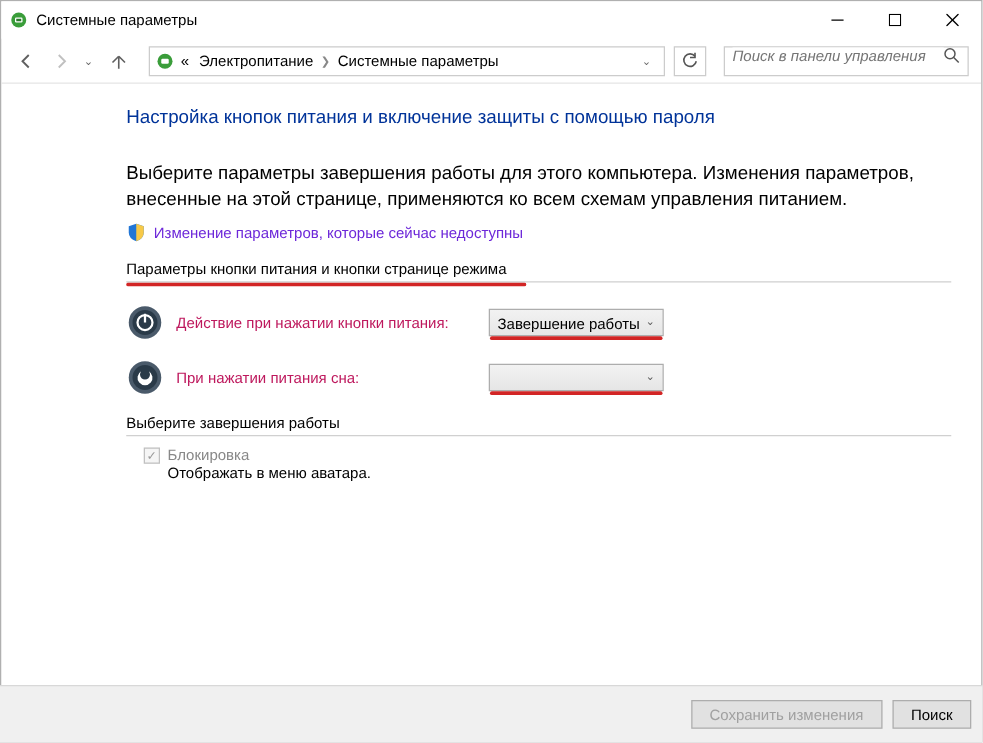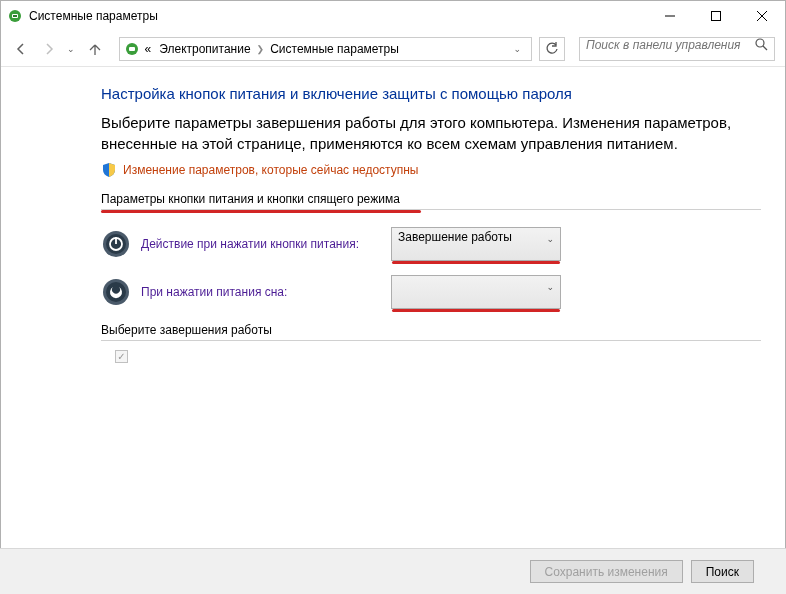--- a/index.html
+++ b/index.html
@@ -93,38 +93,38 @@
 .search-icon { color: #555; font-size: 12px; }
 
 
 .content {
   padding: 18px 24px 0 100px;
 }
 .main-heading {
   color: #003399;
   font-size: 15px;
   font-weight: 400;
-  margin-bottom: 10px;
+  margin-bottom: 26px;
 }
 .description {
   color: #000;
   font-size: 15px;
   line-height: 1.4;
   margin-bottom: 8px;
 }
 .link-row {
   display: flex;
   align-items: center;
   gap: 6px;
   margin-bottom: 14px;
 }
 .shield-icon {
   width: 16px; height: 16px;
 }
-.link-text { color: #c2410c; font-size: 12px; }
+.link-text { color: #6d28d9; font-size: 12px; }
 
 .section-header {
   font-size: 12px;
   color: #000;
   padding-bottom: 3px;
   border-bottom: 1px solid #d0d0d0;
   margin-bottom: 2px;
   position: relative;
 }
 .red-underline {
@@ -144,30 +144,30 @@
 }
 .option-icon {
   width: 30px; height: 30px;
   border-radius: 50%;
   display:flex; align-items:center; justify-content:center;
   flex-shrink:0;
 }
 .option-label {
   width: 240px;
   font-size: 12px;
-  color: #4c1d95;
+  color: #be185d;
 }
 .dropdown {
-  width: 170px;
+  width: 140px;
   height: 22px;
   border: 1px solid #adadad;
   background: linear-gradient(#f2f2f2,#e6e6e6);
   display: flex;
-  align-items: flex-end;
-  padding: 16px 6px;
+  align-items: flex-start;
+  padding: 4px 6px;
   font-size: 12px;
   position: relative;
 }
 .dropdown .dd-chev {
   margin-left: auto;
   color: #555;
   font-size: 9px;
 }
 .dd-red-underline {
   position: absolute;
@@ -200,21 +200,21 @@
 
 .footer {
   position: absolute;
   bottom: 0; left: 0; right: 0;
   height: 46px;
   background: #f0f0f0;
   border-top: 1px solid #d8d8d8;
   display: flex;
   align-items: center;
   justify-content: flex-end;
-  padding-right: 32px;
+  padding-right: 9px;
   gap: 8px;
 }
 .btn {
   height: 23px;
   padding: 0 14px;
   border: 1px solid #adadad;
   background: #e1e1e1;
   font-size: 12px;
   display:flex; align-items:center;
 }
@@ -302,21 +302,21 @@
   <p class="description">Выберите параметры завершения работы для этого компьютера. Изменения параметров, внесенные на этой странице, применяются ко всем схемам управления питанием.</p>
 
   <div class="link-row">
     <svg class="shield-icon" viewBox="0 0 16 16">
       <path d="M8 1 L14 3 L14 8 Q14 13 8 15 Q2 13 2 8 L2 3 Z" fill="#2176d6"></path>
       <path d="M8 1 L14 3 L14 8 Q14 13 8 15 L8 1 Z" fill="#f7c948"></path>
     </svg>
     <span class="link-text">Изменение параметров, которые сейчас недоступны</span>
   </div>
 
-  <div class="section-header">Параметры кнопки питания и кнопки спящего режима</div>
+  <div class="section-header">Параметры кнопки питания и кнопки странице режима</div>
   <div class="red-underline"></div>
 
   <div class="option-row">
     <div class="option-icon">
       <svg width="30" height="30" viewBox="0 0 30 30">
         <circle cx="15" cy="15" r="13" fill="#4a5a6a"></circle>
         <circle cx="15" cy="15" r="10" fill="#2a3a48"></circle>
         <circle cx="15" cy="15" r="6" fill="none" stroke="#fff" stroke-width="1.8"></circle>
         <line x1="15" y1="8" x2="15" y2="15" stroke="#fff" stroke-width="1.8"></line>
       </svg>
@@ -342,19 +342,23 @@
       <span></span>
       <span class="dd-chev">⌄</span>
       <div class="dd-red-underline"></div>
     </div>
   </div>
 
   <div class="section-header" style="margin-top:6px; margin-bottom:8px;">Выберите завершения работы</div>
 
   <div class="checkbox-row">
     <div class="checkbox">✓</div>
+    <div class="checkbox-labels">
+      <span class="cb-title">Блокировка</span>
+      <span class="cb-desc">Отображать в меню аватара.</span>
+    </div>
   </div>
 </div>
 
 <div class="footer">
   <div class="btn disabled">Сохранить изменения</div>
   <div class="btn">Поиск</div>
 </div>
 
 </body></html>

